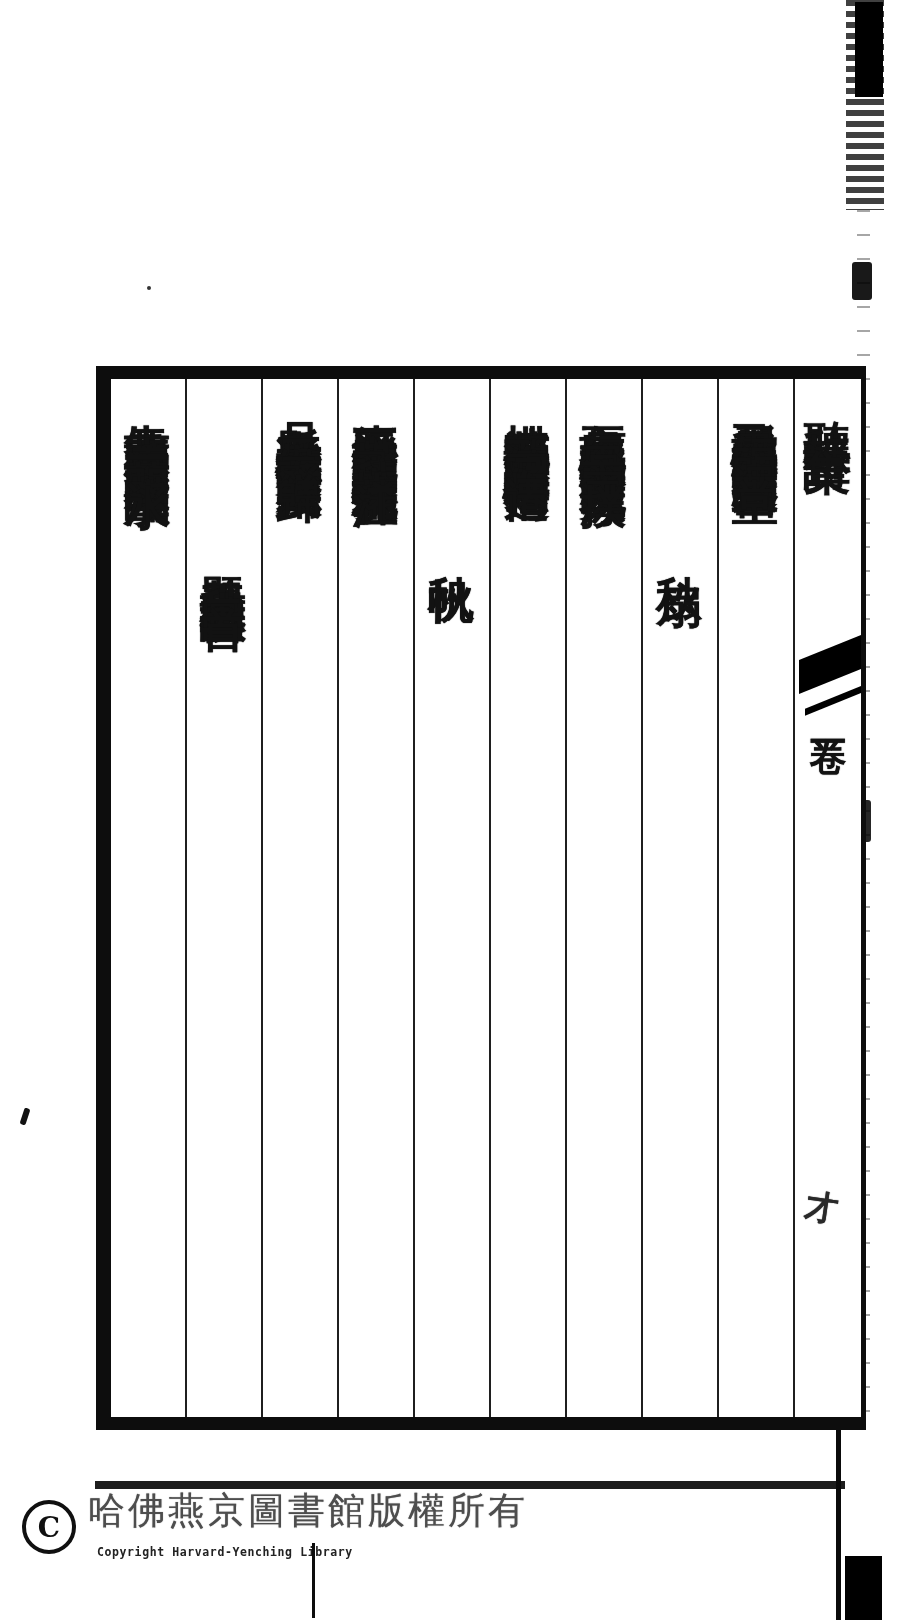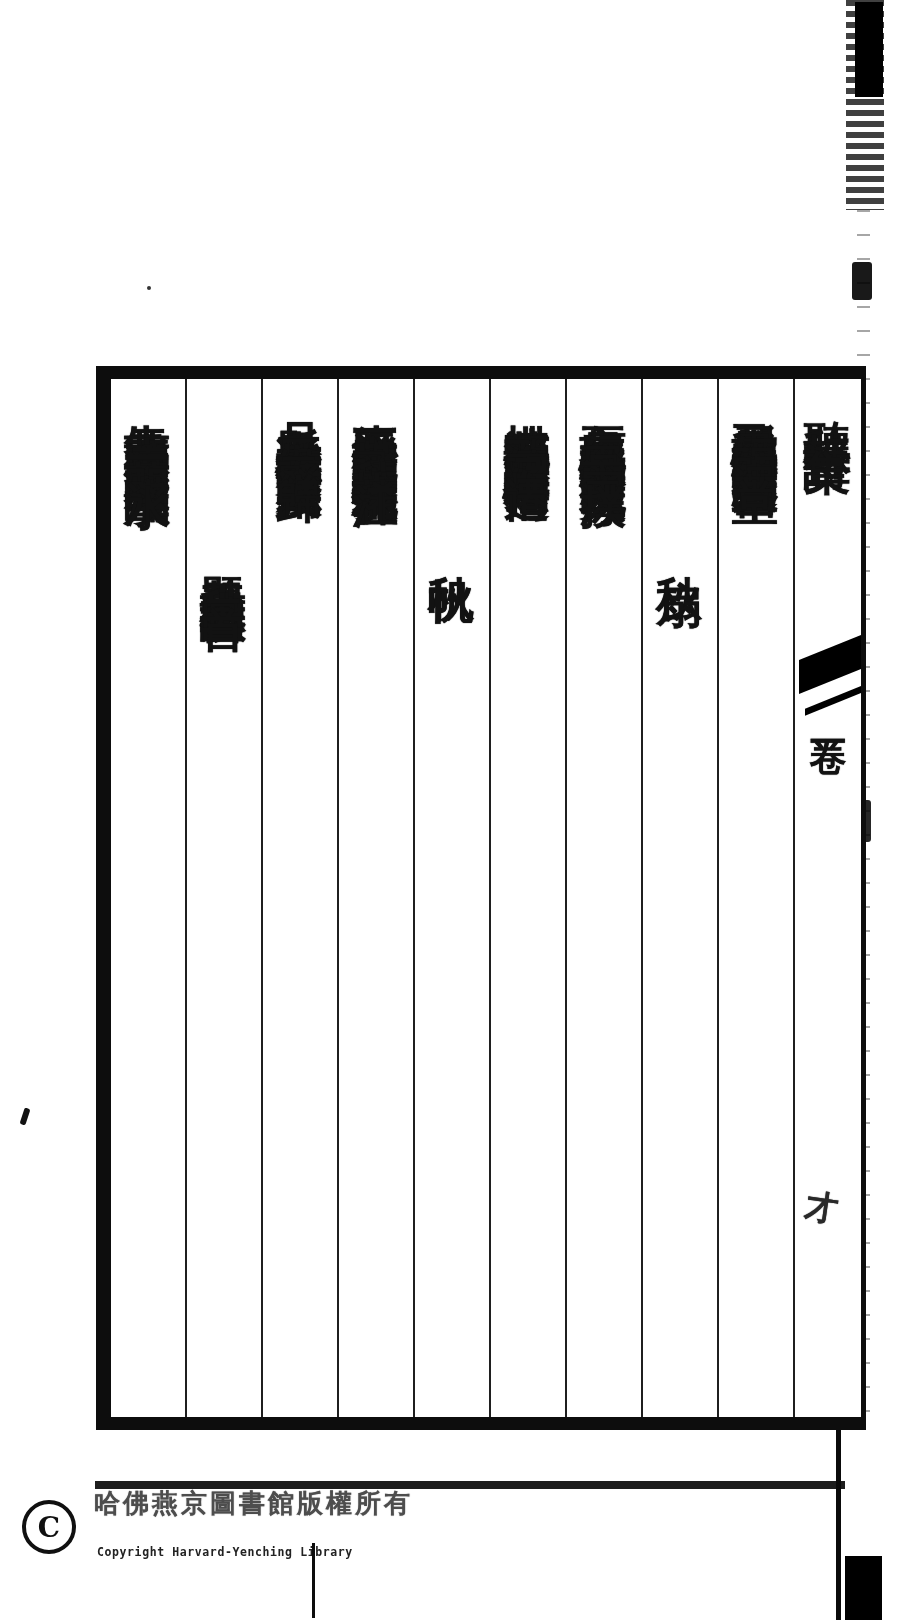--- a/index.html
+++ b/index.html
@@ -68,22 +68,22 @@
   .dot-top{position:absolute;left:147px;top:286px;width:4px;height:4px;background:#333;border-radius:50%;}
   
   .stamp-c{
     position:absolute;left:22px;top:1500px;width:46px;height:46px;
     border:4px solid #101010;border-radius:50%;
     display:flex;align-items:center;justify-content:center;
     font-size:28px;font-weight:700;color:#101010;
     font-family:"DejaVu Serif", serif;
   }
   .stamp-cn{
-    position:absolute;left:94px;top:1486px;
-    font-size:26px;font-weight:700;letter-spacing:3px;color:#3e3e3e;
+    position:absolute;left:88px;top:1486px;
+    font-size:37px;font-weight:400;letter-spacing:3px;color:#3e3e3e;
     text-shadow:0 0 1px #777;opacity:.92;
     font-family:"DejaVu Serif", serif;white-space:nowrap;
   }
   .stamp-en{
     position:absolute;left:97px;top:1545px;
     font-family:"DejaVu Sans Mono", monospace;
     font-size:11.5px;font-weight:700;letter-spacing:.6px;color:#222;
     white-space:nowrap;
   }
   .stamp-vline{position:absolute;left:312px;top:1543px;width:3px;height:75px;background:#0c0c0c;}

